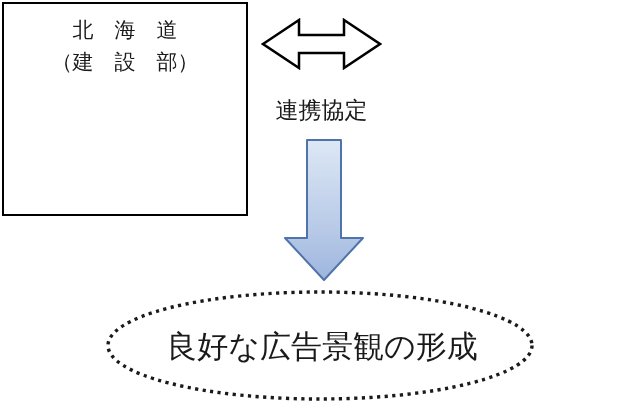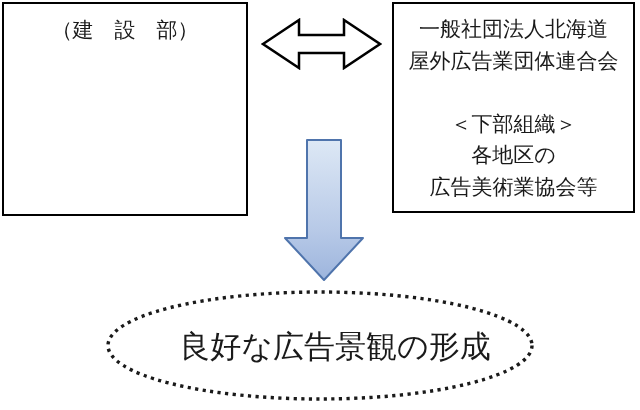--- a/index.html
+++ b/index.html
@@ -33,53 +33,47 @@
     left: 261px;
     top: 95px;
     width: 121px;
     text-align: center;
     font-size: 23px;
     line-height: 30px;
     white-space: nowrap;
   }
   .outcome-label {
     position: absolute;
-    left: 117px;
+    left: 104px;
     top: 329px;
     width: 436px;
     text-align: center;
     font-size: 31px;
     line-height: 36px;
     font-weight: 500;
     white-space: nowrap;
   }
 </style>
 </head>
 <body>
 
 <div class="canvas">
 
   <div class="org-box org-box-left">
+    <div class="bline">北　海　道</div>
     <div class="bline">（建　設　部）</div>
     <div class="bline"></div>
   </div>
 
-  <div class="org-box org-box-right">
-    <div class="bline">一般社団法人北海道</div>
-    <div class="bline">屋外広告業団体連合会</div>
-    <div class="bline"></div>
-    <div class="bline">＜下部組織＞</div>
-    <div class="bline">各地区の</div>
-    <div class="bline">広告美術業協会等</div>
-  </div>
 
   <svg class="svg-abs" style="left:261px; top:18px;" width="121" height="52" viewBox="0 0 121 52">
     <path d="M2,26 L38,2 L38,17 L83,17 L83,2 L119,26 L83,50 L83,35 L38,35 L38,50 Z" fill="#ffffff" stroke="#000000" stroke-width="2.5" stroke-linejoin="miter"></path>
   </svg>
 
+  <div class="connector-label">連携協定</div>
 
   <svg class="svg-abs" style="left:281px; top:138px;" width="86" height="146" viewBox="0 0 86 146">
     <defs>
       <linearGradient id="downGrad" x1="0" y1="0" x2="0" y2="1">
         <stop offset="0%" stop-color="#dde8f5"></stop>
         <stop offset="65%" stop-color="#b7c9e7"></stop>
         <stop offset="100%" stop-color="#9db5dd"></stop>
       </linearGradient>
     </defs>
     <path d="M26,2 L60,2 L60,100 L82,100 L43,142 L4,100 L26,100 Z" fill="url(#downGrad)" stroke="#4f74ac" stroke-width="2" stroke-linejoin="round"></path>

